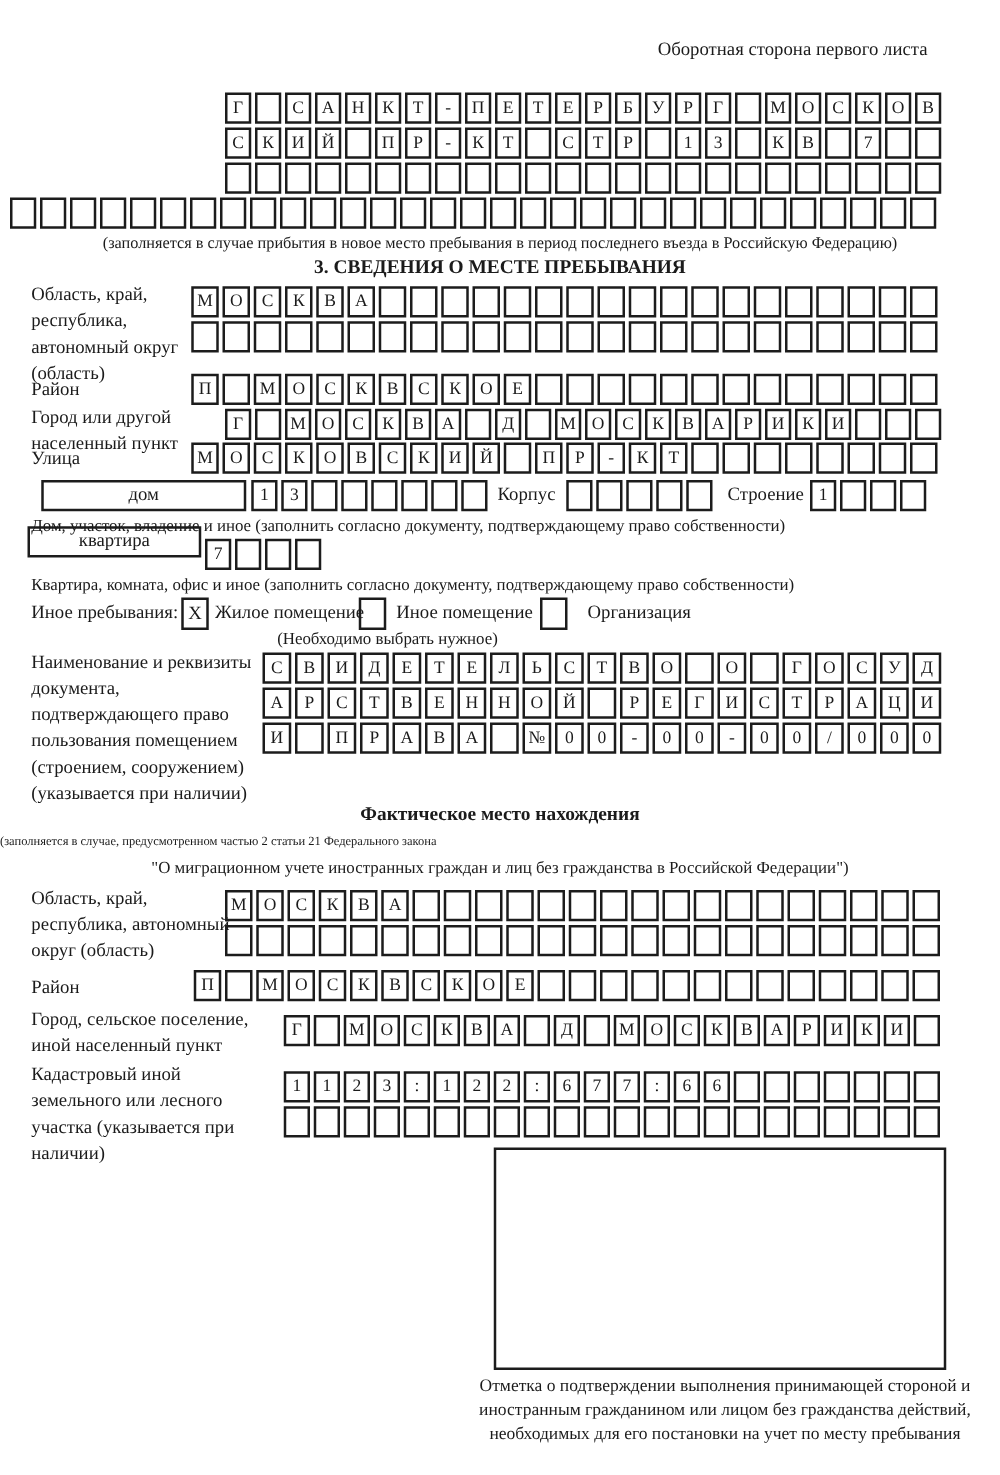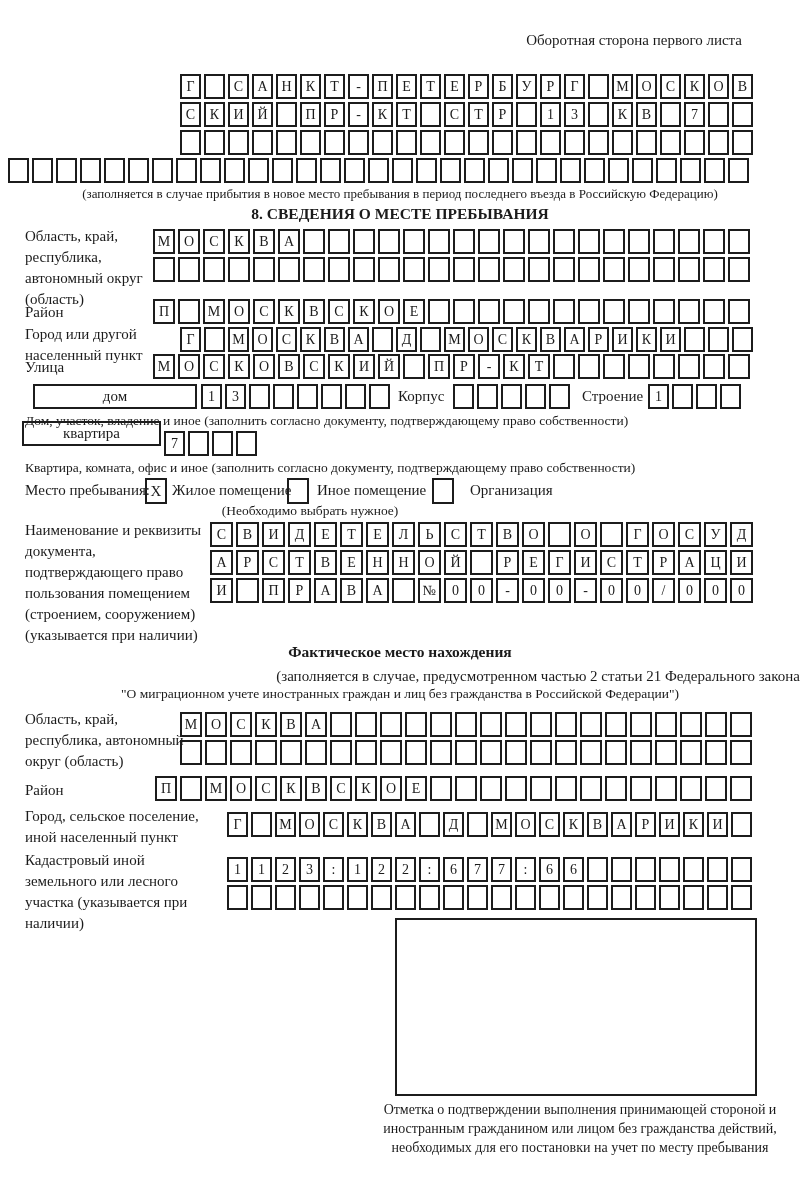--- a/index.html
+++ b/index.html
@@ -144,21 +144,21 @@
       <span class="cell"></span>
       <span class="cell"></span>
       <span class="cell"></span>
       <span class="cell"></span>
       <span class="cell"></span>
       <span class="cell"></span>
       <span class="cell"></span>
     </div>
   <div class="abs note" style="top:173px;left:0;">(заполняется в случае прибытия в новое место пребывания в период последнего въезда в Российскую Федерацию)</div>
 
-  <div class="abs title" style="top:193px;left:0;">8. СВЕДЕНИЯ О МЕСТЕ ПРЕБЫВАНИЯ</div>
+  <div class="abs title" style="top:193px;left:0;">3. СВЕДЕНИЯ О МЕСТЕ ПРЕБЫВАНИЯ</div>
 
   <div class="abs lbl" style="top:214px;left:25px;width:118px;">Область, край, республика, автономный округ (область)</div>
   <div class="boxrow p25" style="top:217px;left:153px;">
       <span class="cell">М</span>
       <span class="cell">О</span>
       <span class="cell">С</span>
       <span class="cell">К</span>
       <span class="cell">В</span>
       <span class="cell">А</span>
       <span class="cell"></span>
@@ -321,21 +321,21 @@
 
   <div class="longbox" style="top:409px;left:22px;width:135px;">квартира</div>
   <div class="boxrow" style="top:419px;left:164px;">
       <span class="cell">7</span>
       <span class="cell"></span>
       <span class="cell"></span>
       <span class="cell"></span>
     </div>
   <div class="abs" style="top:448px;left:25px;font-size:13.5px;">Квартира, комната, офис и иное (заполнить согласно документу, подтверждающему право собственности)</div>
 
-  <div class="abs lbl" style="top:468px;left:25px;">Место пребывания:</div>
+  <div class="abs lbl" style="top:468px;left:25px;">Иное пребывания:</div>
   <span class="checkbox abs" style="top:466px;left:145px;">X</span>
   <div class="abs lbl" style="top:468px;left:172px;">Жилое помещение</div>
   <span class="checkbox abs" style="top:466px;left:287px;"></span>
   <div class="abs lbl" style="top:468px;left:317px;">Иное помещение</div>
   <span class="checkbox abs" style="top:466px;left:432px;"></span>
   <div class="abs lbl" style="top:468px;left:470px;">Организация</div>
   <div class="abs" style="top:491px;left:60px;width:500px;text-align:center;font-size:13.5px;">(Необходимо выбрать нужное)</div>
 
   <div class="abs lbl" style="top:508px;left:25px;width:190px;">Наименование и реквизиты документа, подтверждающего право пользования помещением (строением, сооружением) (указывается при наличии)</div>
   <div class="boxrow p26" style="top:510px;left:210px;">
@@ -402,21 +402,21 @@
       <span class="cell">-</span>
       <span class="cell">0</span>
       <span class="cell">0</span>
       <span class="cell">/</span>
       <span class="cell">0</span>
       <span class="cell">0</span>
       <span class="cell">0</span>
     </div>
 
   <div class="abs title" style="top:631px;left:0;">Фактическое место нахождения</div>
-  <div class="abs" style="top:656px;left:0;width:100%;text-align:right;font-size:15px;">(заполняется в случае, предусмотренном частью 2 статьи 21 Федерального закона</div>
+  <div class="abs" style="top:656px;left:0;width:100%;text-align:left;font-size:10px;">(заполняется в случае, предусмотренном частью 2 статьи 21 Федерального закона</div>
   <div class="abs" style="top:674px;left:0;width:100%;text-align:center;font-size:13.5px;">"О миграционном учете иностранных граждан и лиц без гражданства в Российской Федерации")</div>
 
   <div class="abs lbl" style="top:697px;left:25px;width:165px;">Область, край, республика, автономный округ (область)</div>
   <div class="boxrow p25" style="top:700px;left:180px;">
       <span class="cell">М</span>
       <span class="cell">О</span>
       <span class="cell">С</span>
       <span class="cell">К</span>
       <span class="cell">В</span>
       <span class="cell">А</span>

